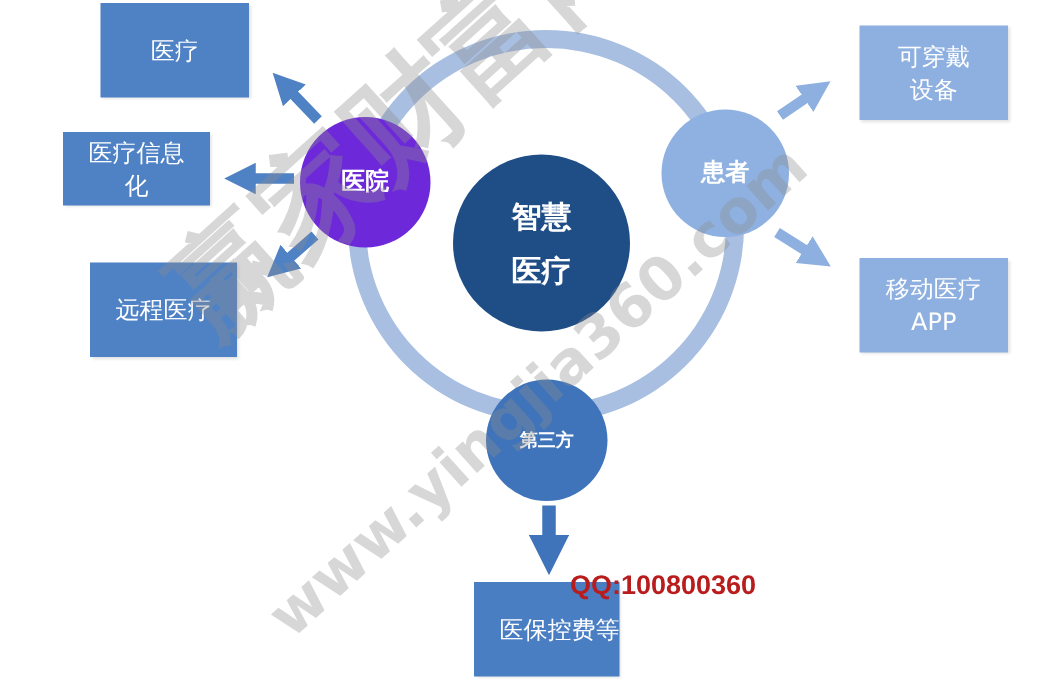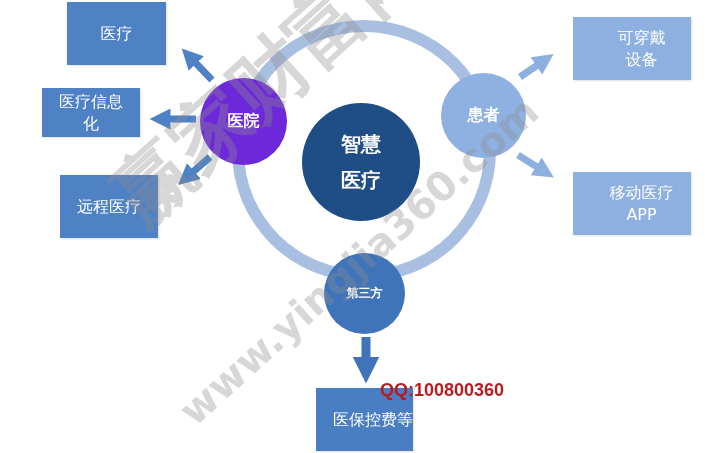--- a/index.html
+++ b/index.html
@@ -1,20 +1,20 @@
 <!DOCTYPE html>
 <html><head>
 <meta charset="utf-8">
 <style>
   html,body{margin:0;padding:0;background:#ffffff;}
   body{width:705px;height:453px;position:relative;overflow:hidden;font-family:"DejaVu Sans","Liberation Sans",sans-serif;}
   .box{position:absolute;display:flex;align-items:center;justify-content:center;text-align:center;color:#ffffff;font-size:16px;line-height:22px;box-shadow:1px 1px 2px rgba(0,0,0,0.12);}
   .box span{display:block;}
   .box.dark{background:#4f82c5;}
-  .box.light{background:#8db0e0;padding-left:19px;}
+  .box.light{background:#8db0e0;}
   .circle{position:absolute;border-radius:50%;display:flex;align-items:center;justify-content:center;color:#ffffff;font-weight:bold;text-align:center;}
   .ring{position:absolute;border-radius:50%;border:12px solid #a8bfe2;box-sizing:border-box;}
   svg.arrows{position:absolute;left:0;top:0;}
   .wm{position:absolute;color:rgba(140,140,140,0.35);font-weight:bold;white-space:nowrap;pointer-events:none;}
   .qq{position:absolute;color:#b91c1c;font-weight:bold;font-size:18px;font-family:"Liberation Sans",sans-serif;}
 </style>
 </head>
 <body>
 
 <div class="ring" style="left:232px;top:20px;width:264px;height:262px;"></div>

